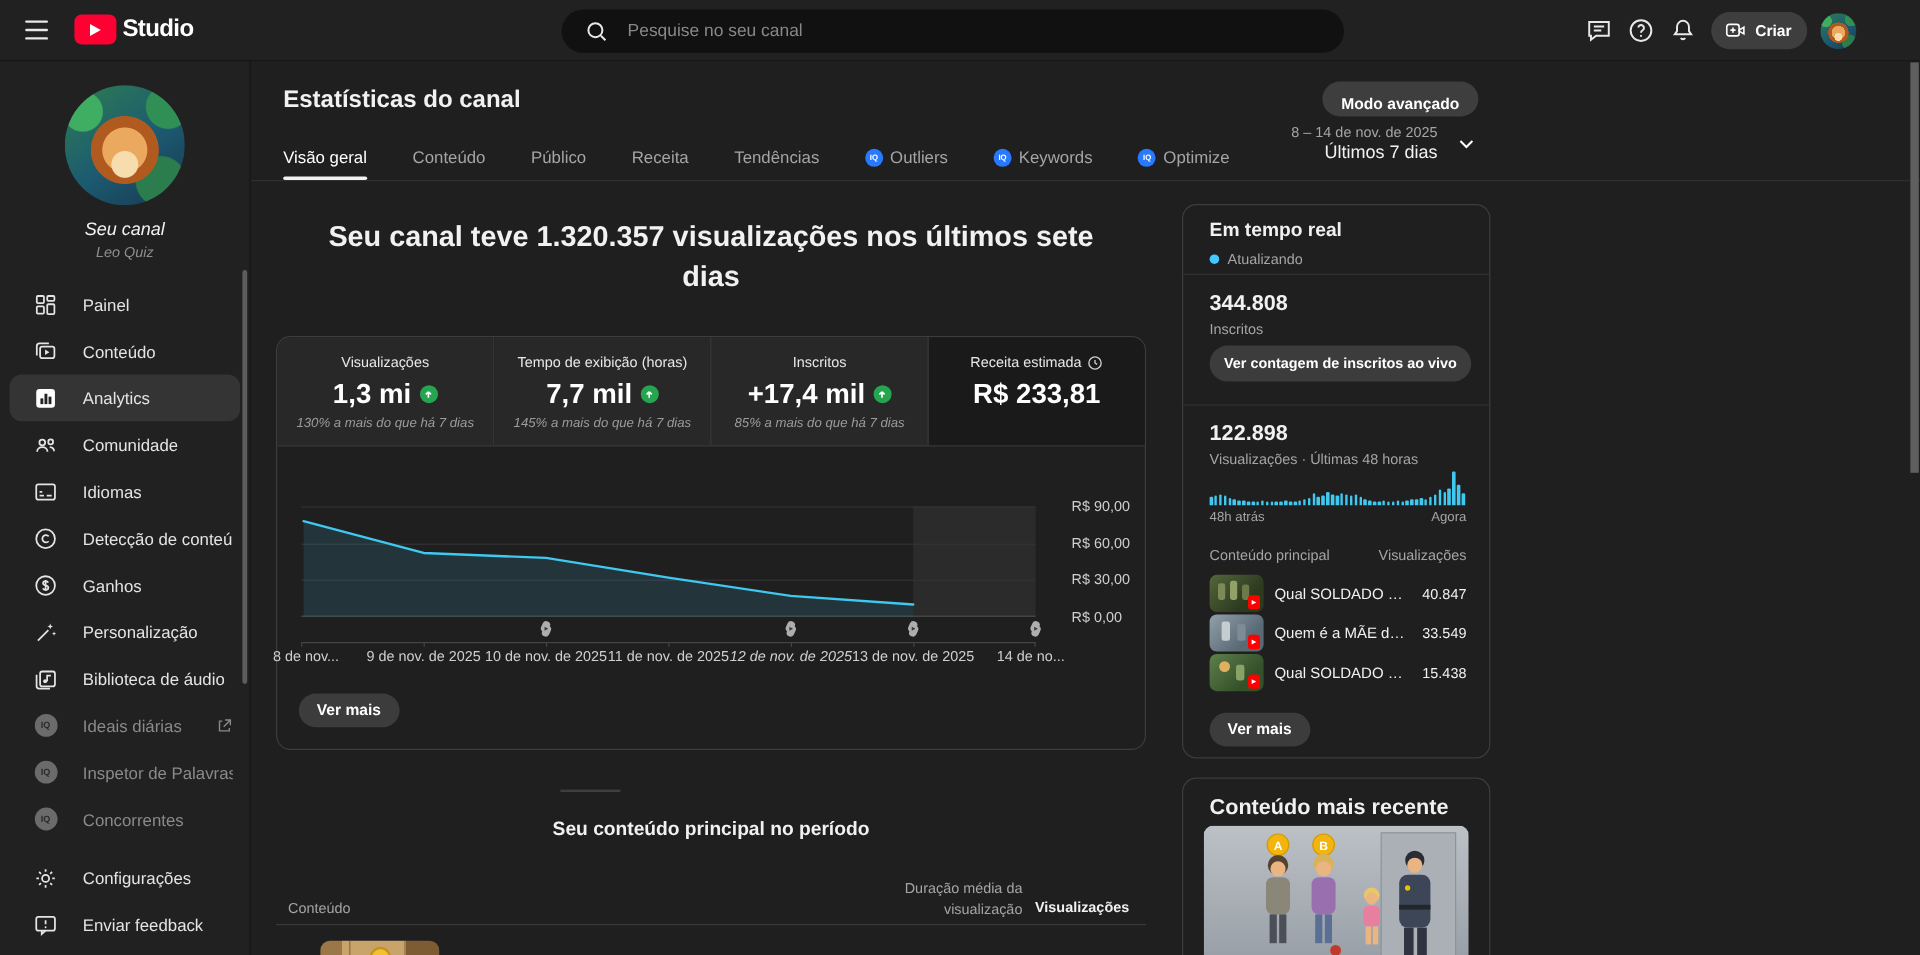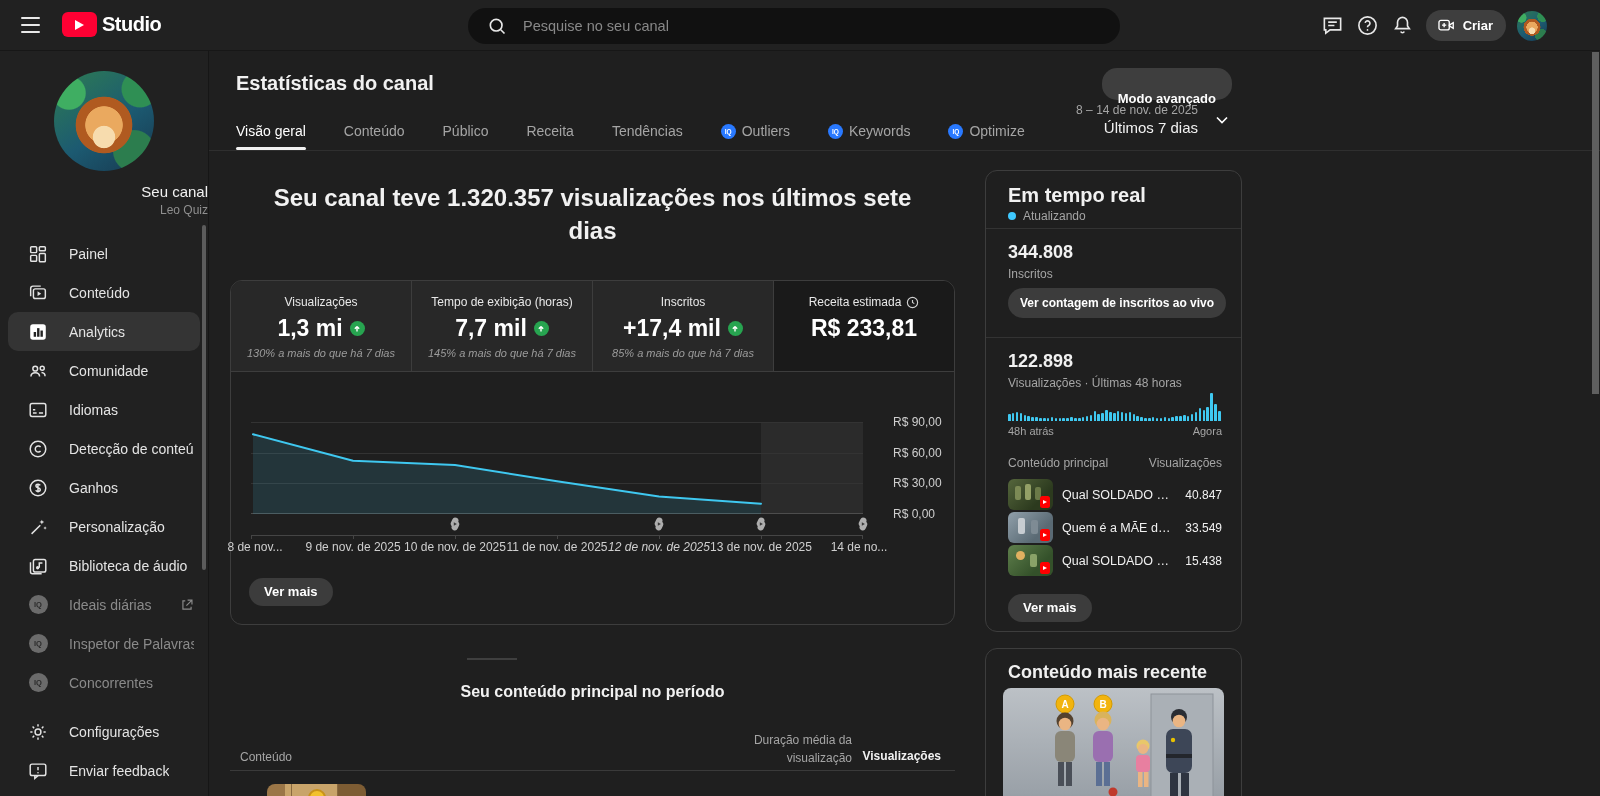--- a/index.html
+++ b/index.html
@@ -30,37 +30,37 @@
       radial-gradient(circle at 50% 66%, #f7dcae 0 13%, rgba(0,0,0,0) 14%),
       radial-gradient(circle at 50% 54%, #eaa95f 0 25%, rgba(0,0,0,0) 26%),
       radial-gradient(circle at 50% 54%, #b05a20 0 38%, rgba(0,0,0,0) 39%),
       radial-gradient(circle at 15% 22%, #3fae62 0 14%, rgba(0,0,0,0) 15%),
       radial-gradient(circle at 86% 18%, #2f8f54 0 15%, rgba(0,0,0,0) 16%),
       radial-gradient(circle at 80% 80%, #2c7d4e 0 18%, rgba(0,0,0,0) 19%),
       linear-gradient(145deg,#2e7d52,#1c5a71 55%,#17384f);
   }
   
   .sidebar { position:absolute; left:0; top:51px; width:209px; height:745px; background:#212121; border-right:1px solid #161616; z-index:20; }
-  .channel { padding-top:20px; text-align:right; }
+  .channel { padding-top:20px; text-align:center;font-style:italic; }
   .avatar-lg { width:100px; height:100px; border-radius:50%; margin:0 auto; cursor:pointer; }
   .ch-name { margin-top:12px; font-size:15px; font-weight:500; color:#f1f1f1; }
   .ch-sub { margin-top:3px; font-size:12px; color:#8f8f8f; }
   .menu { margin-top:17px; }
   .side-item { display:flex; align-items:center; height:39px; padding:0 14px 0 26px; gap:19px; font-size:14px; color:#e4e4e4; cursor:pointer; white-space:nowrap; }
   .side-item .lbl { overflow:hidden; }
   .side-item.active { background:#343434; border-radius:10px; margin:0 8px; padding-left:18px; }
   .side-item.dim { color:#8a8a8a; }
   .side-icon { width:24px; height:24px; flex:none; color:inherit; display:flex; align-items:center; justify-content:center; }
   .iq-badge { width:19px; height:19px; border-radius:50%; background:#6b6b6b; color:#2a2a2a; font-size:7.5px; font-weight:700; display:flex; align-items:center; justify-content:center; }
   .ext { margin-left:auto; color:#8a8a8a; flex:none; }
   .gap-top { margin-top:10px; }
   .side-scroll { position:absolute; right:2px; top:174px; width:4px; height:345px; background:#5c5c5c; border-radius:2px; cursor:pointer; }
   
   .page-title { position:absolute; left:236px; top:72px; font-size:20px; font-weight:600; }
-  .adv-btn { position:absolute; right:368px; top:68px; height:29px; line-height:29px; padding:16px 16px; background:#3e3e3e; border-radius:15px; font-size:13px; font-weight:700; color:#fff; cursor:pointer; }
+  .adv-btn { position:absolute; right:368px; top:68px; height:29px; line-height:29px; padding:4px 16px; background:#3e3e3e; border-radius:15px; font-size:13px; font-weight:700; color:#fff; cursor:pointer; }
   .tabs { position:absolute; left:236px; top:123px; display:flex; gap:38px; align-items:center; z-index:5; }
   .tab { font-size:14px; font-weight:500; color:#a5a5a5; cursor:pointer; display:flex; align-items:center; gap:6px; position:relative; padding-bottom:2px; }
   .tab.active { color:#fff; }
   .tab.active::after { content:""; position:absolute; left:0; right:0; bottom:-9px; height:3px; background:#f1f1f1; border-radius:2px; }
   .iq-dot { width:15px; height:15px; border-radius:50%; background:#2979ff; color:#fff; font-size:6.5px; font-weight:700; display:flex; align-items:center; justify-content:center; }
   .tabs-divider { position:absolute; left:209px; right:0; top:150px; height:1px; background:#2f2f2f; }
   .date-picker { position:absolute; right:368px; top:103px; display:flex; align-items:center; gap:14px; cursor:pointer; }
   .date-picker .txt { text-align:right; }
   .dp-range { font-size:12px; color:#a5a5a5; }
   .dp-preset { font-size:15px; color:#f1f1f1; margin-top:2px; }
@@ -96,21 +96,21 @@
   .th-views { position:absolute; right:659px; top:749px; font-size:12px; font-weight:700; color:#f1f1f1; }
   .tbl-divider { position:absolute; left:230px; top:770px; width:725px; height:1px; background:#3a3a3a; }
   .row-thumb { position:absolute; left:267px; top:784px; width:99px; height:56px; border-radius:8px; overflow:hidden; cursor:pointer;
     background:linear-gradient(90deg,#9b7647 0 18%,#c9a46a 18% 72%,#7d5c33 72%); }
   .row-thumb .coin { position:absolute; left:41px; top:5px; width:18px; height:18px; border-radius:50%; background:#f2c12e; border:2px solid #c9921a; }
   .row-thumb .door { position:absolute; left:24px; top:0; width:1px; height:56px; background:#8a6a40; }
   .row-thumb .door2 { left:70px; }
   
   .rt-card { position:absolute; left:985px; top:170px; width:257px; height:462px; border:1px solid #3d3d3d; border-radius:12px; background:#1f1f1f; }
   .rt-card > *, .latest-card > * { position:absolute; }
-  .rt-title { left:22px; top:13px; font-size:20px; font-weight:700; }
+  .rt-title { left:22px; top:13px; font-size:16px; font-weight:700; }
   .rt-updating { left:22px; top:38px; display:flex; align-items:center; gap:7px; font-size:12px; color:#a5a5a5; }
   .blue-dot { width:8px; height:8px; border-radius:50%; background:#3fc9ff; }
   .rt-div { left:0; width:100%; height:1px; background:#333; }
   .big-num { left:22px; font-size:18px; font-weight:700; }
   .sub-lbl { left:22px; font-size:12px; color:#a5a5a5; }
   .live-btn { left:22px; top:117px; height:30px; line-height:30px; padding:0 12px; background:#3c3c3c; border-radius:15px; font-size:12px; font-weight:700; color:#fff; cursor:pointer; white-space:nowrap; }
   .rt-bars { left:22px; top:220px; width:214px; height:30px; display:flex; align-items:flex-end; gap:1.4px; }
   .rt-bar { width:2.5px; flex:none; background:#3fc8f0; border-radius:1px 1px 0 0; }
   .rt-axis { left:22px; top:254px; width:214px; display:flex; justify-content:space-between; font-size:11px; color:#a5a5a5; }
   .rt-cols { left:22px; top:285px; width:214px; display:flex; justify-content:space-between; font-size:12px; color:#a5a5a5; }

